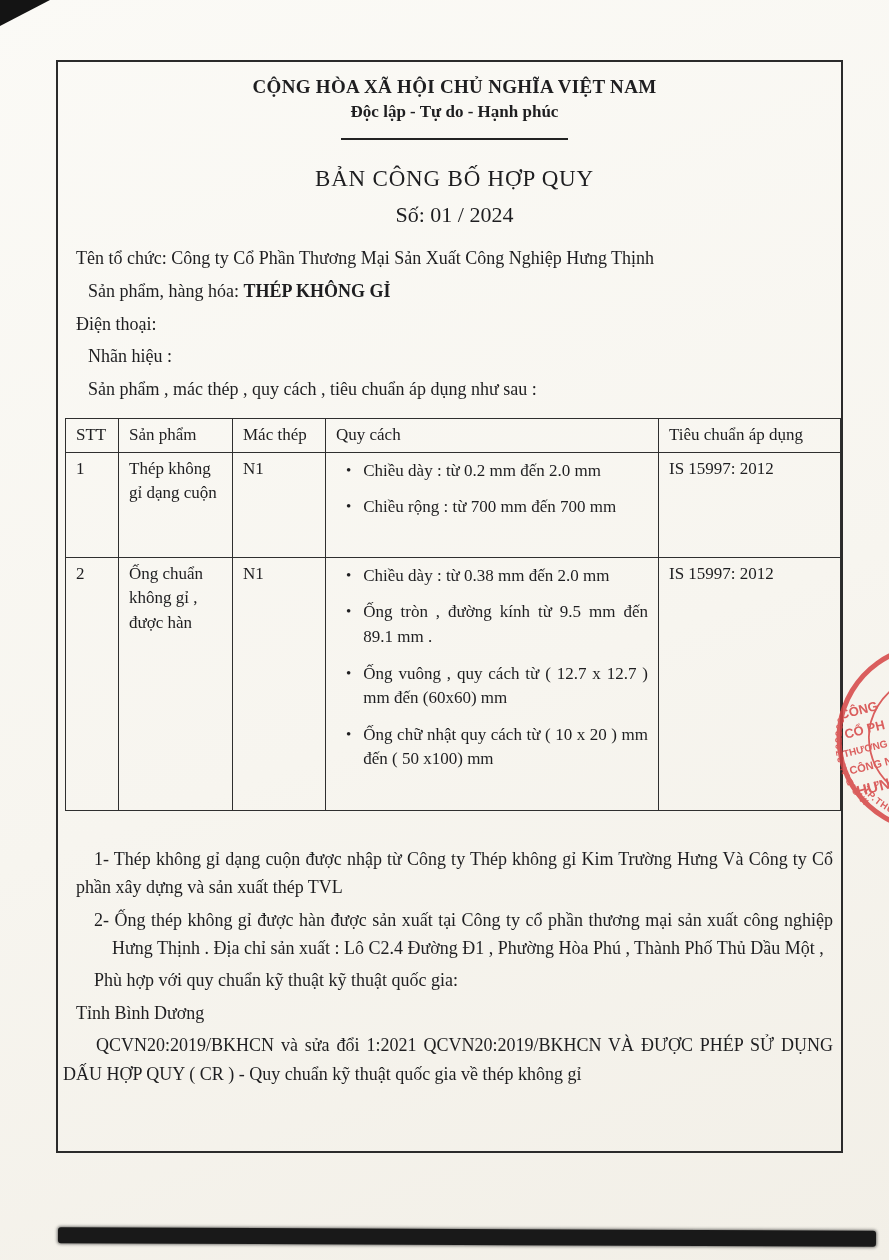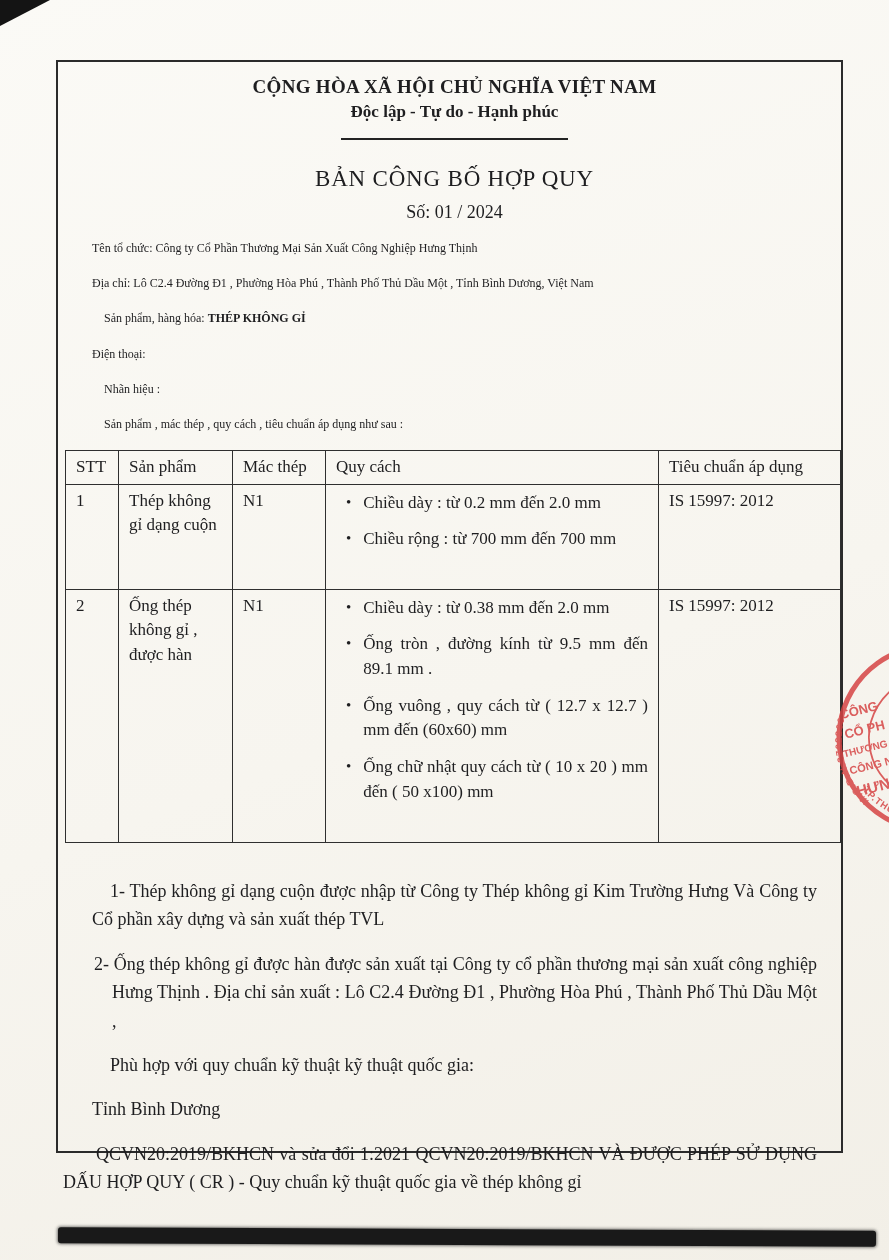--- a/index.html
+++ b/index.html
@@ -26,22 +26,22 @@
     position:absolute;left:58px;top:62px;width:783px;box-sizing:border-box;
     padding:0 8px 0 18px;
   }
   .nation{ text-align:center;font-weight:bold;font-size:19px;margin-top:14px;letter-spacing:.3px;}
   .motto-wrap{text-align:center;margin-top:4px;}
   .motto{
     display:inline-block;font-weight:bold;font-size:17px;
     border-bottom:2px solid #232323;padding:0 10px 16px;
   }
   .doc-title{text-align:center;font-weight:normal;font-size:23px;margin-top:26px;letter-spacing:.8px;}
-  .doc-number{text-align:center;font-size:18px;margin-top:10px;}
-  .para{font-size:12px;line-height:1.6;text-align:justify;margin:16px;}
+  .doc-number{text-align:center;font-size:22px;margin-top:10px;}
+  .para{font-size:18px;line-height:1.6;text-align:justify;margin:0;}
   .p-org{margin-top:16px;}
   .p-addr{margin-top:2px;}
   .p-phone{margin-top:4px;}
   .p-indent{text-indent:12px;margin-top:4px;}
   .bold{font-weight:bold;}
   
   .spec-table{
     border-collapse:collapse;margin-top:14px;margin-left:-11px;
     width:775px;table-layout:fixed;font-size:17px;
   }
@@ -58,21 +58,21 @@
   .c-stt{text-align:center;}
   .c-sp{text-align:justify;}
   .c-mt{padding-left:30px;}
   .row1 td{height:96px;}
   .row2 td{height:244px;}
   .qc-item{display:flex;gap:12px;margin:2px 0 12px 10px;}
   .blt{flex:0 0 auto;font-size:15px;line-height:1.5;}
   .qc-text{text-align:justify;}
   
   .notes{margin-top:34px;font-size:18px;}
-  .note{line-height:1.58;text-align:justify;margin:16px;}
+  .note{line-height:1.58;text-align:justify;margin:0;}
   .note-1{text-indent:18px;}
   .note-2{margin-left:36px;text-indent:-18px;margin-top:4px;}
   .note-3{margin-top:4px;}
   .note-4{text-indent:18px;margin-top:4px;}
   .note-5{margin-left:-13px;text-indent:33px;margin-top:4px;}
   
   .stamp{
     position:absolute;left:826px;top:632px;width:210px;height:212px;
     opacity:.85;pointer-events:none;
   }
@@ -90,21 +90,20 @@
 
   <div class="nation">CỘNG HÒA XÃ HỘI CHỦ NGHĨA VIỆT NAM</div>
   <div class="motto-wrap">
     <span class="motto">Độc lập - Tự do - Hạnh phúc</span>
   </div>
 
   <div class="doc-title">BẢN CÔNG BỐ HỢP QUY</div>
   <div class="doc-number">Số: 01 / 2024</div>
 
   <p class="para p-org">Tên tổ chức: Công ty Cổ Phần Thương Mại Sản Xuất Công Nghiệp Hưng Thịnh</p>
-  <p class="para p-addr">Địa chỉ: Lô C2.4 Đường Đ1 , Phường Hòa Phú , Thành Phố Thủ Dầu Một , Tỉnh Bình Dương, Việt Nam</p>
   <p class="para p-indent"><span>Sản phẩm, hàng hóa: </span><span class="bold">THÉP KHÔNG GỈ</span></p>
 
   <p class="para p-phone">Điện thoại:</p>
   <p class="para p-indent">Nhãn hiệu :</p>
   <p class="para p-indent">Sản phẩm , mác thép , quy cách , tiêu chuẩn áp dụng như sau :</p>
 
   <table class="spec-table">
     <colgroup>
       <col class="col-stt">
         <col class="col-sp">
@@ -133,21 +132,21 @@
           </div>
           <div class="qc-item">
             <span class="blt">•</span>
             <span class="qc-text">Chiều rộng : từ 700 mm đến 700 mm</span>
           </div>
         </td>
         <td>IS 15997: 2012</td>
       </tr>
       <tr class="row2">
         <td class="c-stt">2</td>
-        <td class="c-sp">Ống thép không gỉ , được hàn</td>
+        <td class="c-sp">Ống chuẩn không gỉ , được hàn</td>
         <td class="c-mt">N1</td>
         <td>
           <div class="qc-item">
             <span class="blt">•</span>
             <span class="qc-text">Chiều dày : từ 0.38 mm đến 2.0 mm</span>
           </div>
           <div class="qc-item">
             <span class="blt">•</span>
             <span class="qc-text">Ống tròn , đường kính từ 9.5 mm đến 89.1 mm .</span>
           </div>

